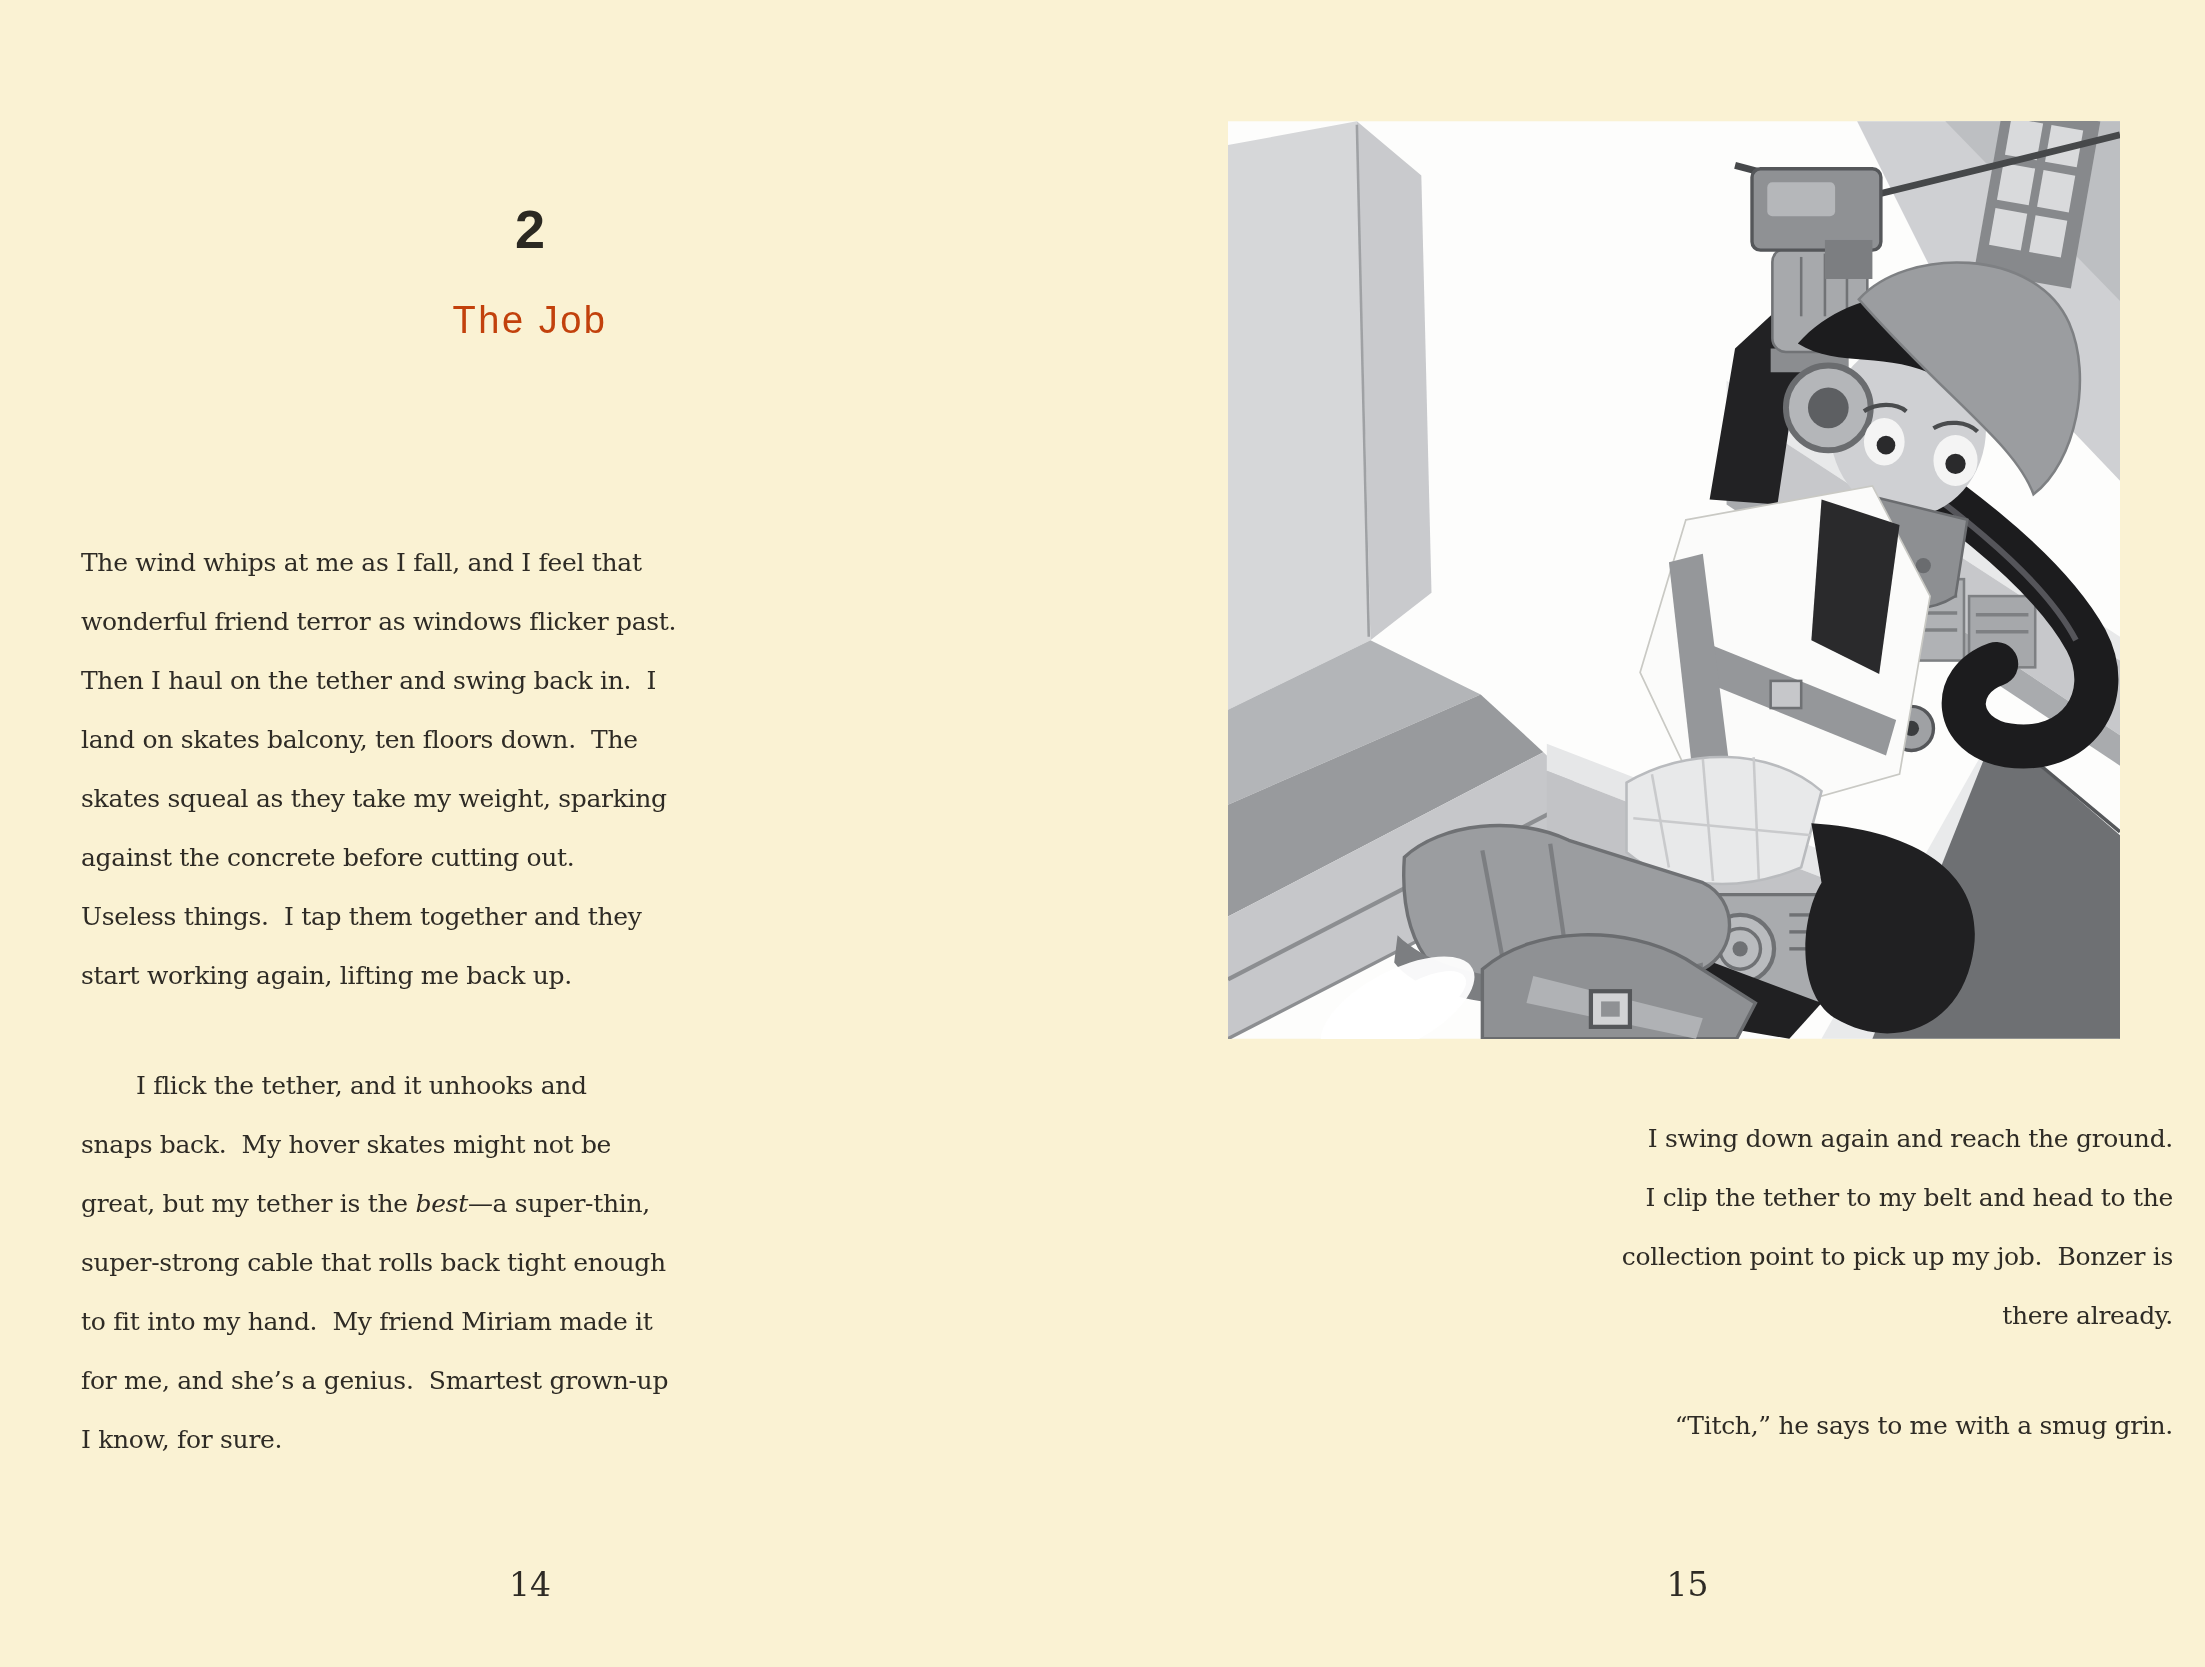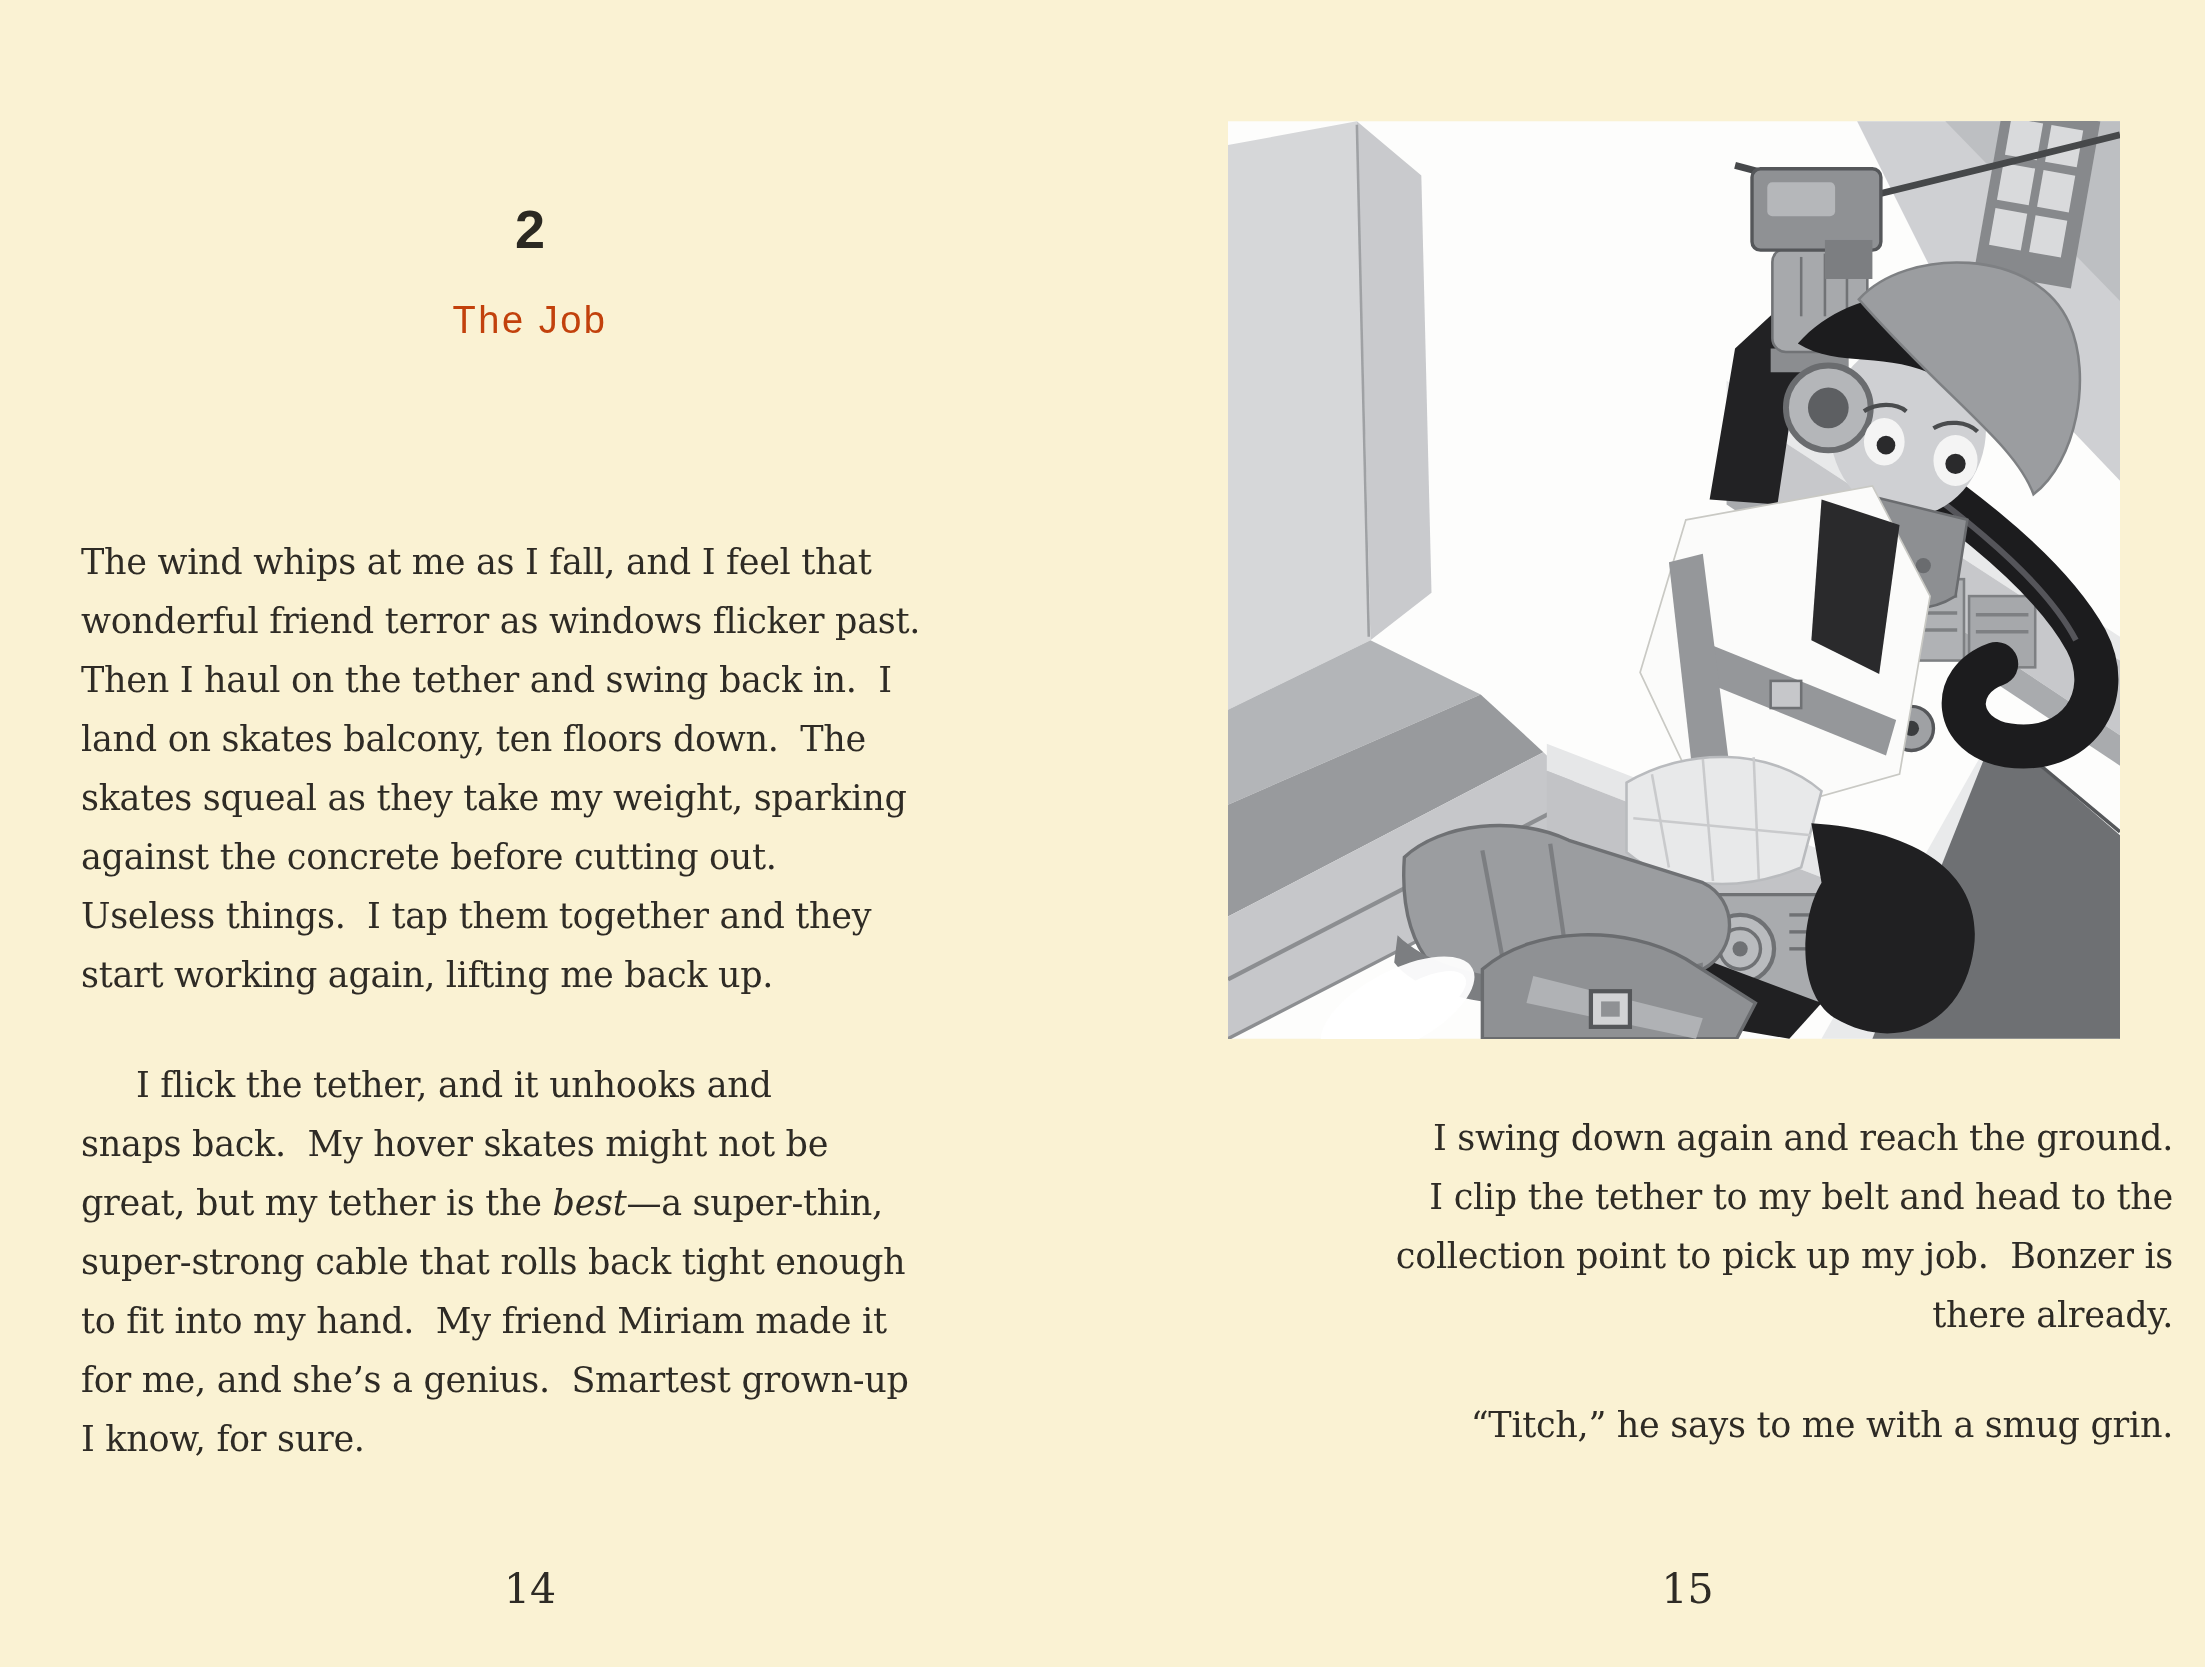--- a/index.html
+++ b/index.html
@@ -4,28 +4,28 @@
 <style>
   html,body{margin:0;padding:0;background:#faf2d3;}
   .page{position:relative;width:2205px;height:1668px;background:#faf2d3;overflow:hidden;
         font-family:"DejaVu Serif",serif;color:#2e2b25;}
   .heading-block{position:absolute;left:51px;top:0;width:958px;text-align:center;}
   .chapter-number{position:absolute;left:0;top:198px;width:100%;
         font-family:"Liberation Sans",sans-serif;font-weight:800;font-size:54px;color:#2b2922;}
   .chapter-title{position:absolute;left:0;top:299px;width:100%;
         font-family:"Liberation Sans",sans-serif;font-weight:400;font-size:38px;
         letter-spacing:2.5px;color:#c2410c;}
-  .body-text{position:absolute;font-size:35px;line-height:59px;letter-spacing:-0.3px;}
+  .body-text{position:absolute;font-size:25px;line-height:59px;letter-spacing:-0.3px;}
   .body-left{left:81px;top:533px;width:1014px;}
   .body-right{left:1223px;top:1109px;width:950px;text-align:right;}
   .para{margin:0 0 51px 0;}
   .line{display:block;white-space:pre-wrap;}
   .line.first{padding-left:55px;}
   .it{font-style:italic;}
-  .page-number{position:absolute;font-size:41px;color:#2e2b25;text-align:center;}
+  .page-number{position:absolute;font-size:33px;color:#2e2b25;text-align:center;}
   .pn-left{left:51px;top:1565px;width:958px;}
   .pn-right{left:1238px;top:1565px;width:899px;}
   .illustration{position:absolute;left:1228px;top:121px;width:892px;height:918px;}
   .illustration svg{display:block;width:100%;height:100%;}
 </style>
 </head>
 <body>
 
 <div class="page">
 

